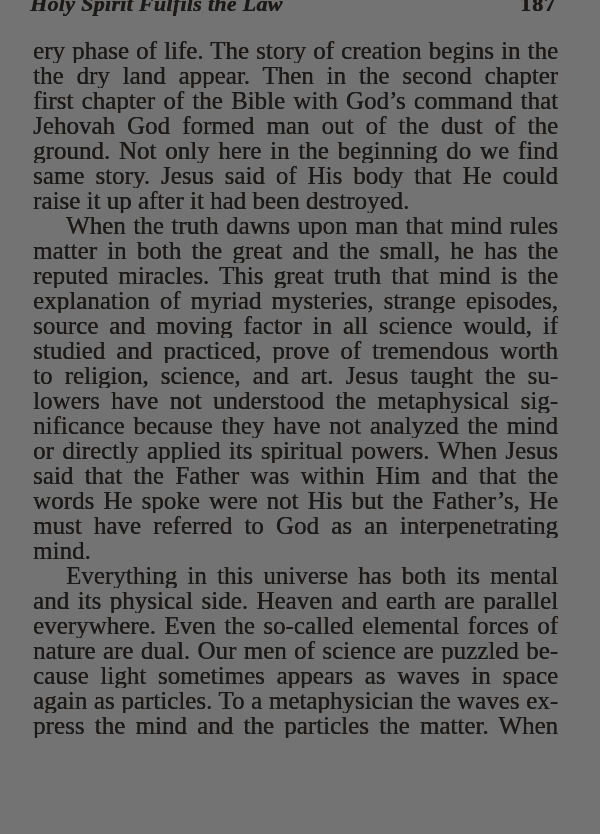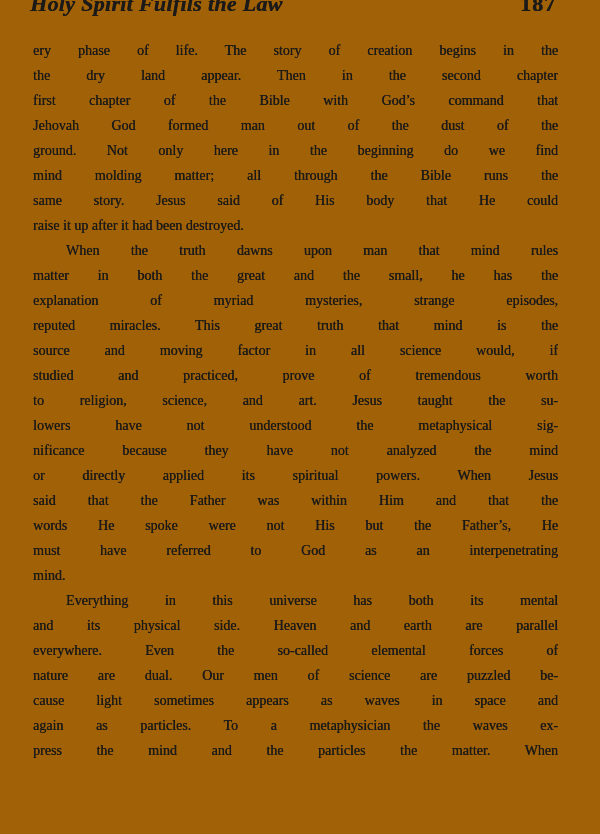--- a/index.html
+++ b/index.html
@@ -5,21 +5,21 @@
   html, body {
     margin: 0;
     padding: 0;
     background: #ffffff;
   }
   .page {
     position: relative;
     width: 600px;
     height: 834px;
     overflow: hidden;
-    background: #a16207;
+    background: #737373;
     font-family: "Liberation Serif", serif;
     color: #1c1a18;
   }
   .running-header {
     position: absolute;
     top: -7px;
     left: 30px;
     right: 44px;
     display: flex;
     justify-content: space-between;
@@ -36,21 +36,21 @@
   }
   .page-number {
     font-weight: bold;
     letter-spacing: 1px;
   }
   .body-text {
     position: absolute;
     top: 38px;
     left: 33px;
     width: 525px;
-    font-size: 14px;
+    font-size: 25px;
     line-height: 25px;
     text-shadow: 0.35px 0 0 currentColor;
   }
   .paragraph {
     margin: 0;
   }
   .line {
     text-align: justify;
     text-align-last: justify;
     white-space: normal;
@@ -72,29 +72,28 @@
     <span class="running-title">Holy Spirit Fulfils the Law</span>
     <span class="page-number">187</span>
   </div>
   <div class="body-text">
       <div class="paragraph">
         <div class="line">ery phase of life. The story of creation begins in the</div>
         <div class="line">the dry land appear. Then in the second chapter</div>
         <div class="line">first chapter of the Bible with God’s command that</div>
         <div class="line">Jehovah God formed man out of the dust of the</div>
         <div class="line">ground. Not only here in the beginning do we find</div>
-        <div class="line">mind molding matter; all through the Bible runs the</div>
         <div class="line">same story. Jesus said of His body that He could</div>
         <div class="line no-justify">raise it up after it had been destroyed.</div>
       </div>
       <div class="paragraph">
         <div class="line indent">When the truth dawns upon man that mind rules</div>
         <div class="line">matter in both the great and the small, he has the</div>
+        <div class="line">reputed miracles. This great truth that mind is the</div>
         <div class="line">explanation of myriad mysteries, strange episodes,</div>
-        <div class="line">reputed miracles. This great truth that mind is the</div>
         <div class="line">source and moving factor in all science would, if</div>
         <div class="line">studied and practiced, prove of tremendous worth</div>
         <div class="line">to religion, science, and art. Jesus taught the su-</div>
         <div class="line">lowers have not understood the metaphysical sig-</div>
         <div class="line">nificance because they have not analyzed the mind</div>
         <div class="line">or directly applied its spiritual powers. When Jesus</div>
         <div class="line">said that the Father was within Him and that the</div>
         <div class="line">words He spoke were not His but the Father’s, He</div>
         <div class="line">must have referred to God as an interpenetrating</div>
         <div class="line no-justify">mind.</div>

